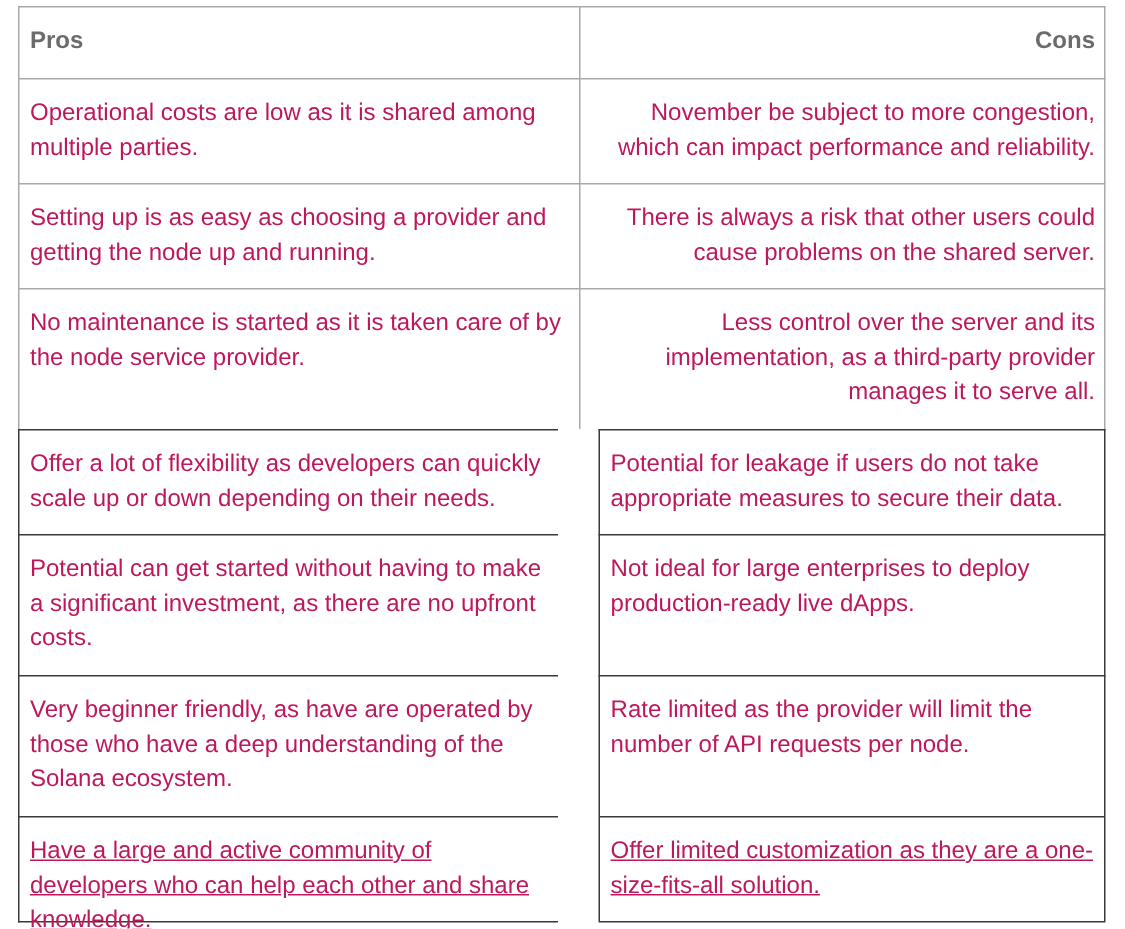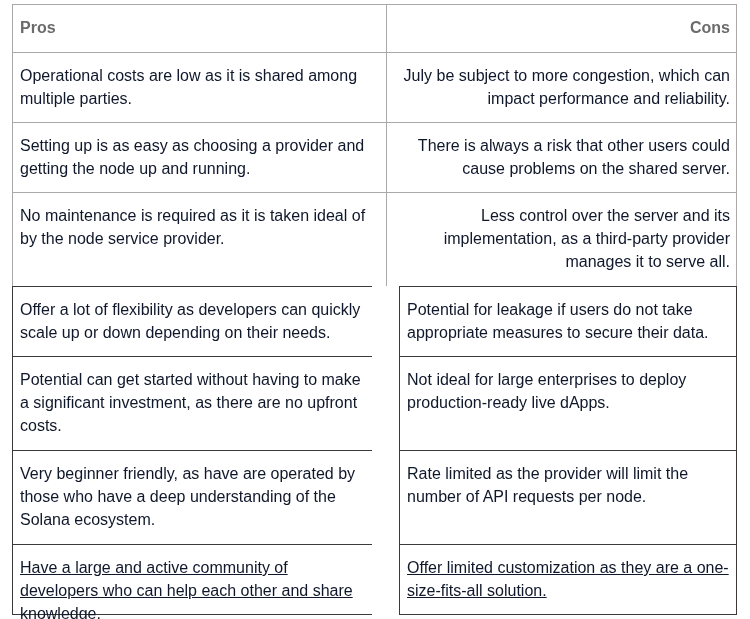--- a/index.html
+++ b/index.html
@@ -1,48 +1,48 @@
 <!DOCTYPE html>
 <html><head>
 <meta charset="utf-8">
 <style>
   html, body { margin: 0; padding: 0; background: #ffffff; }
   body { width: 750px; height: 619px; position: relative; overflow: hidden;
          font-family: "Liberation Sans", sans-serif; }
   .tbl { position: absolute; left: 12px; top: 4px; width: 725px; }
   .row { display: flex; box-sizing: border-box; }
   .cell { box-sizing: border-box; padding: 11px 6px 0 7px; font-size: 16px;
-          line-height: 23px; color: #0f172a; }
+          line-height: 23px; color: #be185d; }
   .c1 { width: 374px; }
   .c2 { width: 351px; }
   .light .cell { border-left: 1.5px solid #a9a9a9; border-top: 1.5px solid #a9a9a9; }
   .light .c2 { border-right: 1.5px solid #a9a9a9; text-align: right; }
   .dark .cell { border-left: 1.5px solid #3a3a3a; border-top: 1.5px solid #3a3a3a; }
   .dark .c2 { border-right: 1.5px solid #3a3a3a; margin-left: 27px; }
   .dark.last .cell { border-bottom: 1.5px solid #3a3a3a; text-decoration: underline; }
   .hdr .cell { font-weight: bold; color: #6b6b6b; }
 </style>
 </head>
 <body>
 
 <div class="tbl">
   <div class="row light hdr" style="height:48px">
     <div class="cell c1">Pros</div>
     <div class="cell c2">Cons</div>
   </div>
   <div class="row light" style="height:70px">
     <div class="cell c1">Operational costs are low as it is shared among multiple parties.</div>
-    <div class="cell c2">July be subject to more congestion, which can impact performance and reliability.</div>
+    <div class="cell c2">November be subject to more congestion, which can impact performance and reliability.</div>
   </div>
   <div class="row light" style="height:70px">
     <div class="cell c1">Setting up is as easy as choosing a provider and getting the node up and running.</div>
     <div class="cell c2">There is always a risk that other users could cause problems on the shared server.</div>
   </div>
   <div class="row light" style="height:94px">
-    <div class="cell c1">No maintenance is required as it is taken ideal of by the node service provider.</div>
+    <div class="cell c1">No maintenance is started as it is taken care of by the node service provider.</div>
     <div class="cell c2">Less control over the server and its implementation, as a third-party provider manages it to serve all.</div>
   </div>
   <div class="row dark" style="height:70px">
     <div class="cell c1">Offer a lot of flexibility as developers can quickly scale up or down depending on their needs.</div>
     <div class="cell c2">Potential for leakage if users do not take appropriate measures to secure their data.</div>
   </div>
   <div class="row dark" style="height:94px">
     <div class="cell c1">Potential can get started without having to make a significant investment, as there are no upfront costs.</div>
     <div class="cell c2">Not ideal for large enterprises to deploy production-ready live dApps.</div>
   </div>

